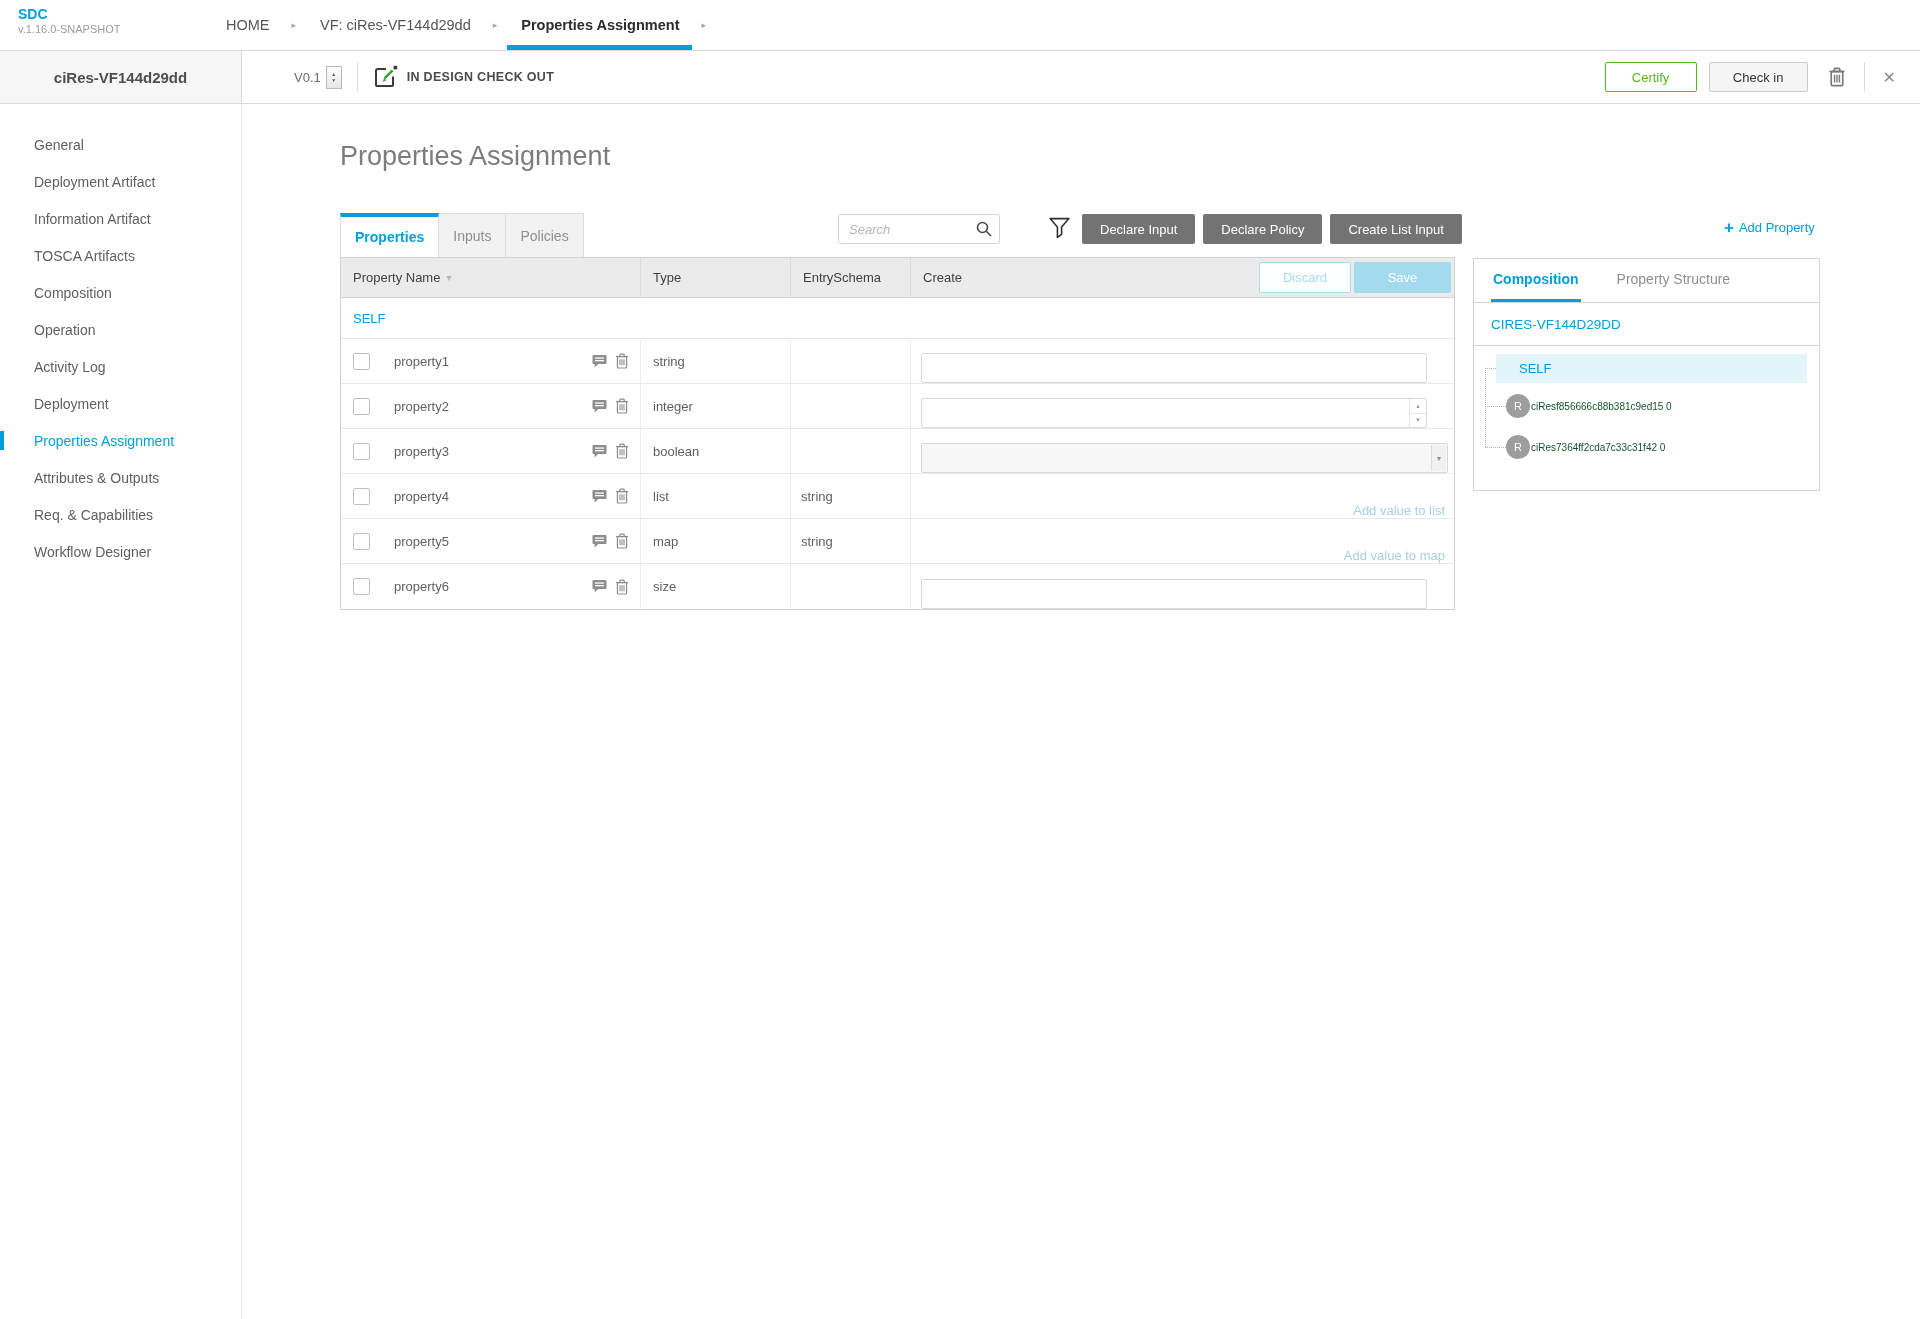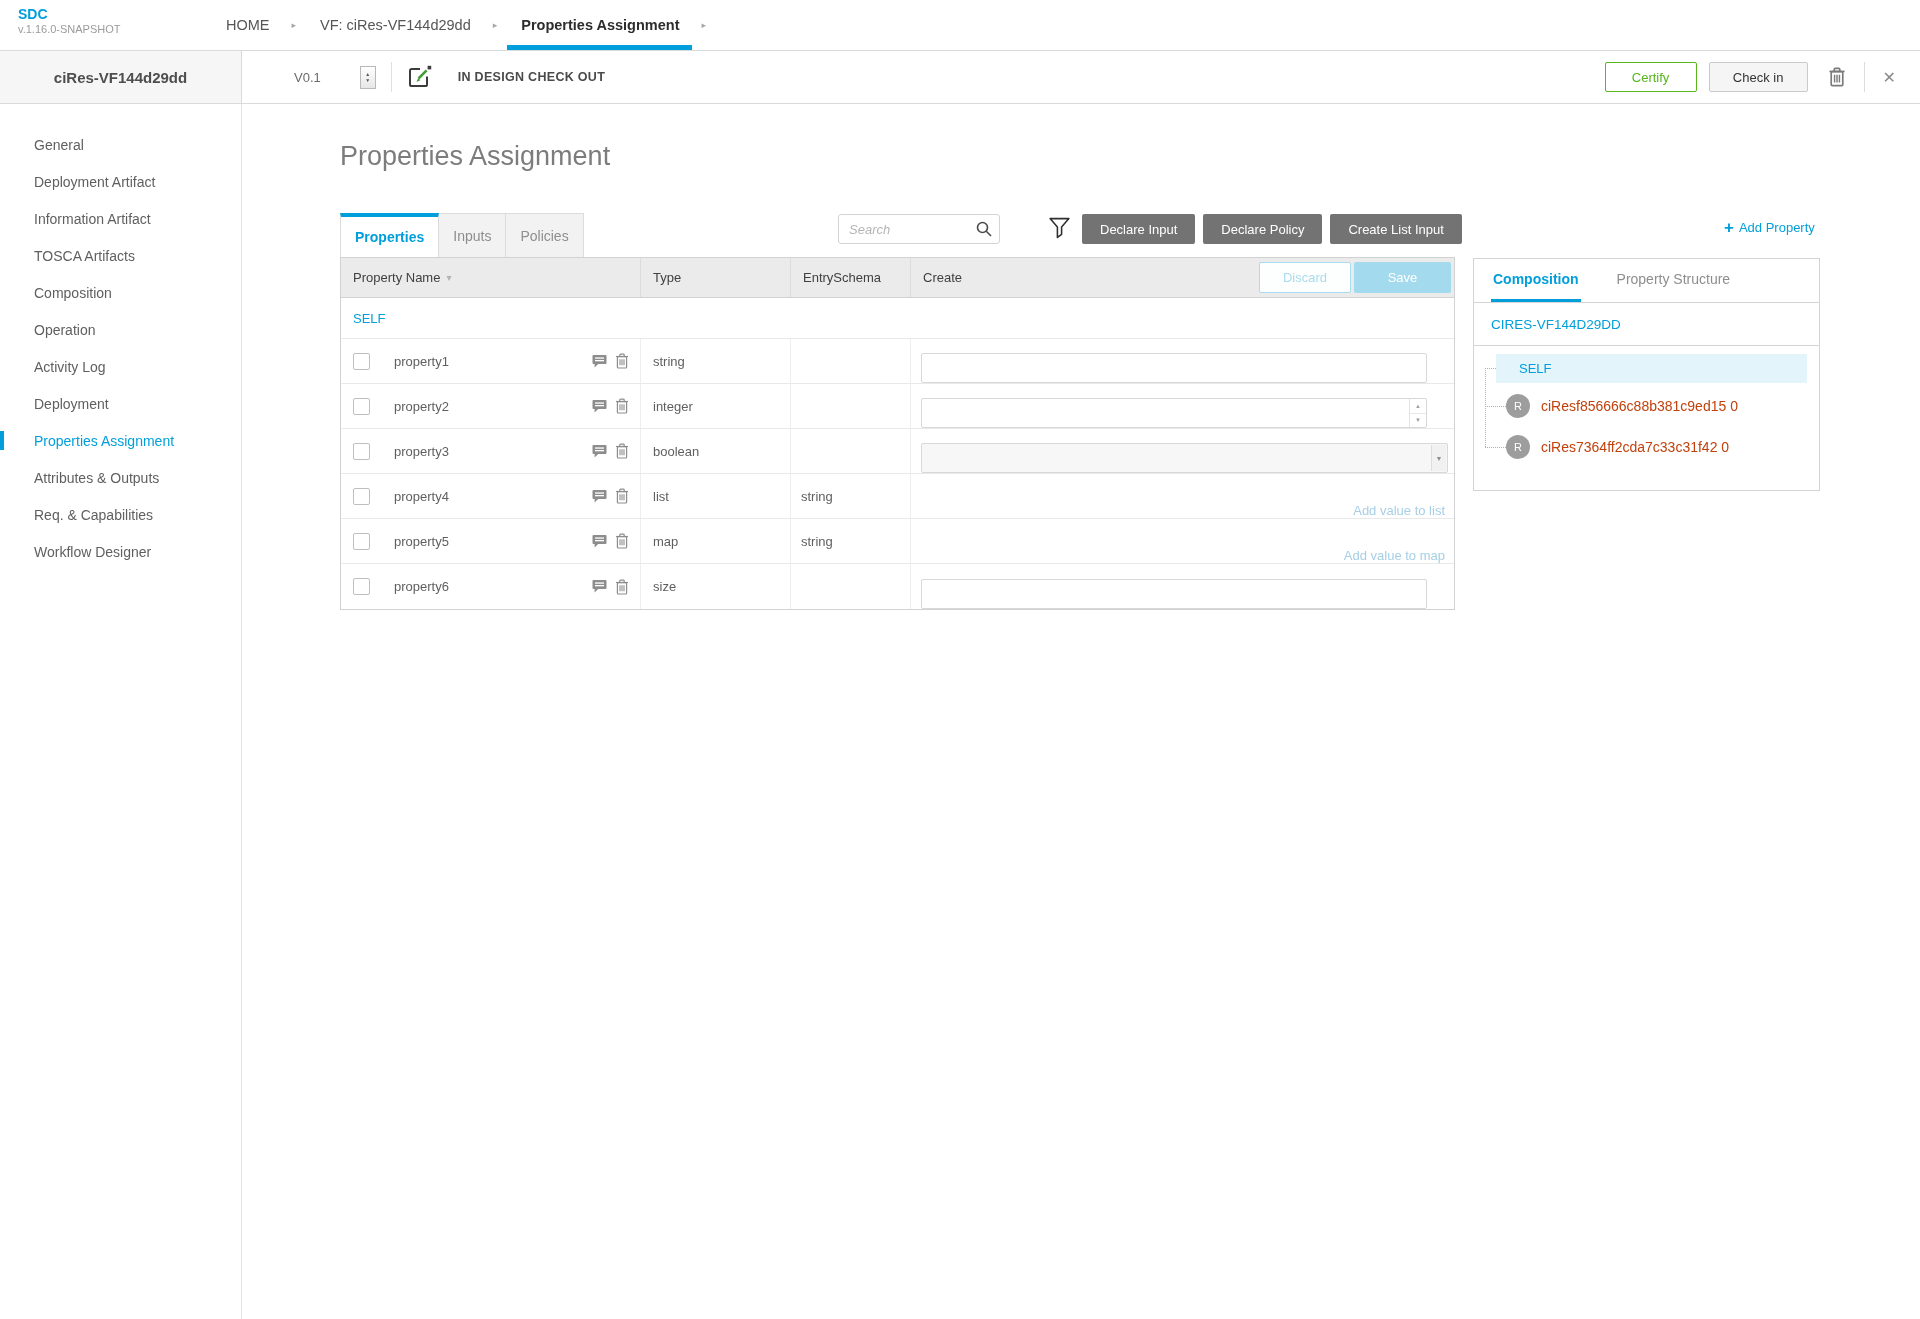--- a/index.html
+++ b/index.html
@@ -19,28 +19,28 @@
   .crumb-box.active::after { content:""; position:absolute; left:0; right:24px; bottom:0; height:5px; background:#009fdb; }
   .crumb-arrow { margin:0 10px 0 8px; font-size:9px; color:#a6a6a6; }
 
   
   .subheader { position:absolute; top:50px; left:0; width:100%; height:54px; box-sizing:border-box;
                border-top:1px solid #dadada; border-bottom:1px solid #dadada; background:#fff;
                display:flex; align-items:center; }
   .entity-block { flex:0 0 242px; width:242px; height:100%; background:#f6f6f6; border-right:1px solid #dadada;
                   box-sizing:border-box; display:flex; align-items:center; justify-content:center;
                   font-size:15px; font-weight:bold; color:#4e4e4e; }
-  .version-group { margin-left:52px; display:flex; align-items:center;gap:34px; }
+  .version-group { margin-left:52px; display:flex; align-items:center; }
   .version-label { font-size:13px; color:#6b6b6b; }
   .version-spinner { width:14px; height:21px; border:1px solid #b9b9b9; background:linear-gradient(#ffffff,#e7e7e7);
                      margin-left:5px; display:flex; flex-direction:column; align-items:center; justify-content:center; cursor:pointer; }
   .tri { font-size:5px; color:#555; line-height:6px; }
   .vdivider { width:1px; height:30px; background:#e0e0e0; margin:0 15px; }
   .status-icon { display:flex; }
-  .status-label { margin-left:26px; font-size:12.5px; font-weight:bold; color:#4a4a4a; letter-spacing:.3px; }
+  .status-label { margin-left:9px; font-size:12.5px; font-weight:bold; color:#4a4a4a; letter-spacing:.3px; }
   .header-actions { margin-left:auto; margin-right:24px; display:flex; align-items:center;padding-left:28px; }
   .btn-certify { width:92px; height:30px; background:#fff; border:1px solid #57b71c; color:#57b71c;
                  border-radius:2px; font-size:13px; cursor:pointer; font-family:inherit; }
   .btn-checkin { width:99px; height:30px; background:#f5f5f5; border:1px solid #cacaca; color:#333;
                  border-radius:2px; font-size:13px; margin-left:12px; cursor:pointer; font-family:inherit; }
   .icon-btn { margin-left:20px; cursor:pointer; display:flex; align-items:center; }
   .actions-divider { width:1px; height:30px; background:#dcdcdc; margin-left:18px; }
   .close-btn { margin-left:18px; font-size:16px; color:#8a8a8a; cursor:pointer; }
 
   
@@ -134,21 +134,21 @@
   .panel-root-link { font-size:13.5px; color:#009fdb; cursor:pointer; }
   .tree { position:relative; height:144px; }
   .tree-self { position:absolute; left:22px; right:12px; top:8px; height:29px; box-sizing:border-box;
                background:#e3f4fb; display:flex; align-items:center; padding-left:23px; font-size:13px;
                color:#009fdb; cursor:pointer; }
   .tree-items .tree-item { position:absolute; left:32px; right:12px; height:24px; display:flex; align-items:center; cursor:pointer; }
   .tree-items div.tree-item:nth-of-type(1) { top:48px; }
   .tree-items div.tree-item:nth-of-type(2) { top:89px; }
   .avatar { width:24px; height:24px; flex:0 0 24px; border-radius:50%; background:#9d9d9d; color:#fff;
             font-size:11px; display:flex; align-items:center; justify-content:center; }
-  .tree-label { margin-left:11px; font-size:14px; color:#c2410c; white-space:nowrap; }
+  .tree-label { margin-left:1px; font-size:10px; color:#14532d; white-space:nowrap; }
   .dot-v { position:absolute; left:11px; top:22px; height:79px; border-left:1px dotted #b0b0b0; }
   .dot-h { position:absolute; border-top:1px dotted #b0b0b0; }
   .dot-self { left:11px; width:11px; top:22px; }
   .dot-one { left:11px; width:21px; top:60px; }
   .dot-two { left:11px; width:21px; top:101px; }
 </style>
 </head>
 <body>
 
 <div class="page">

